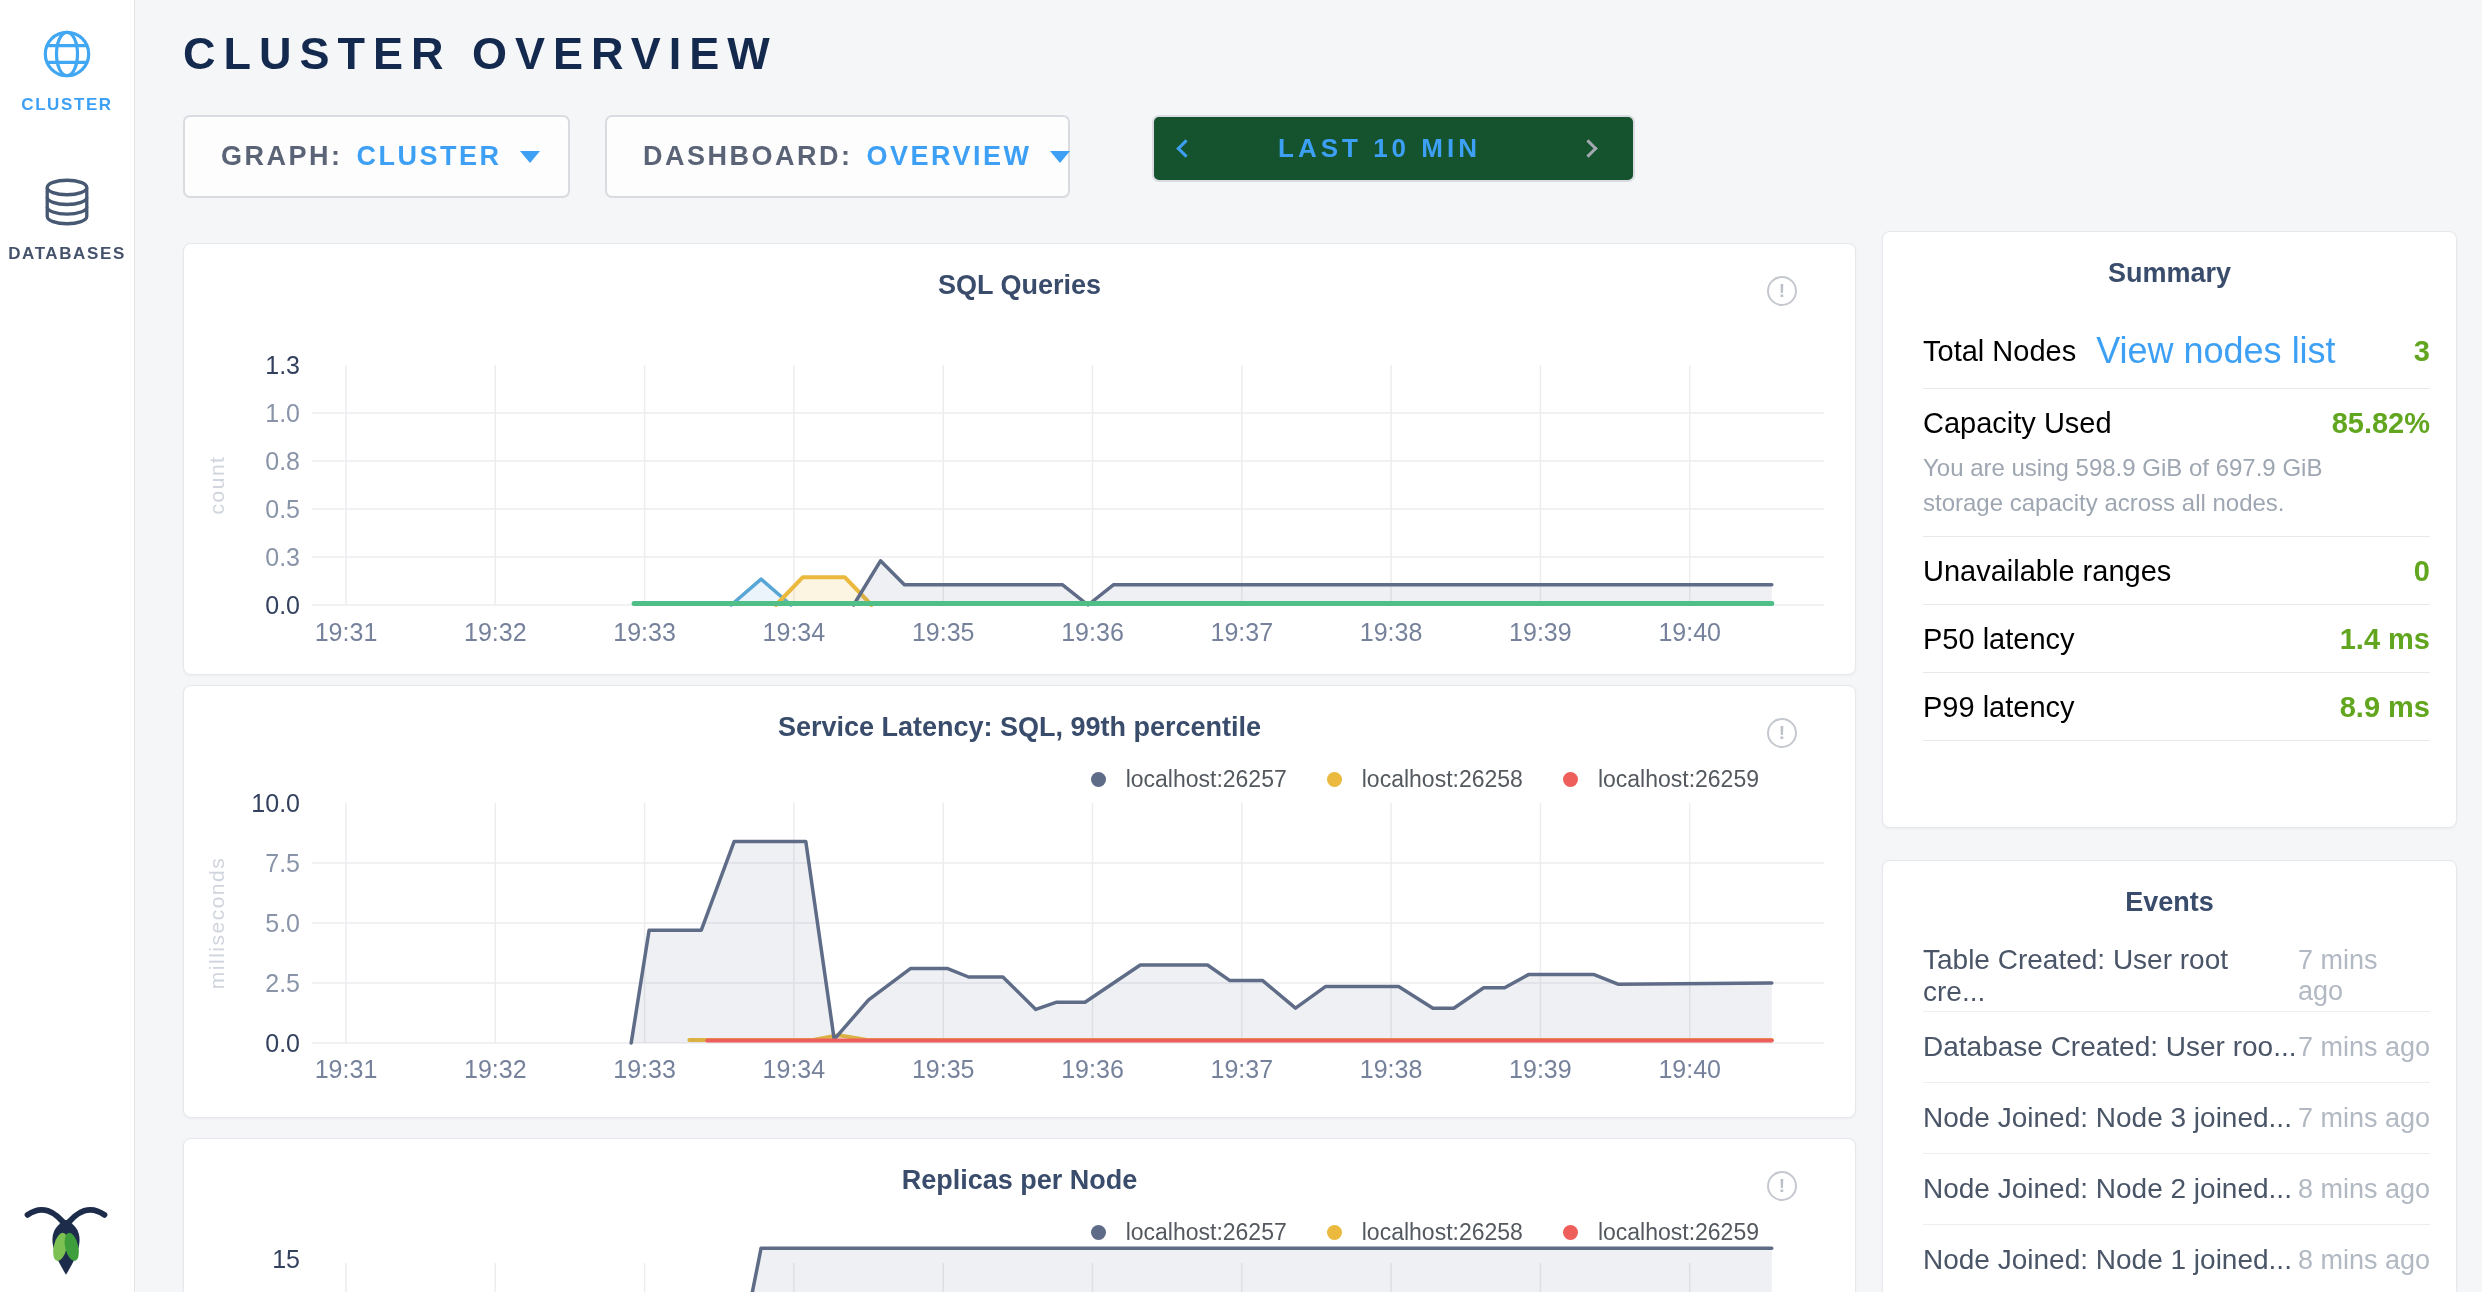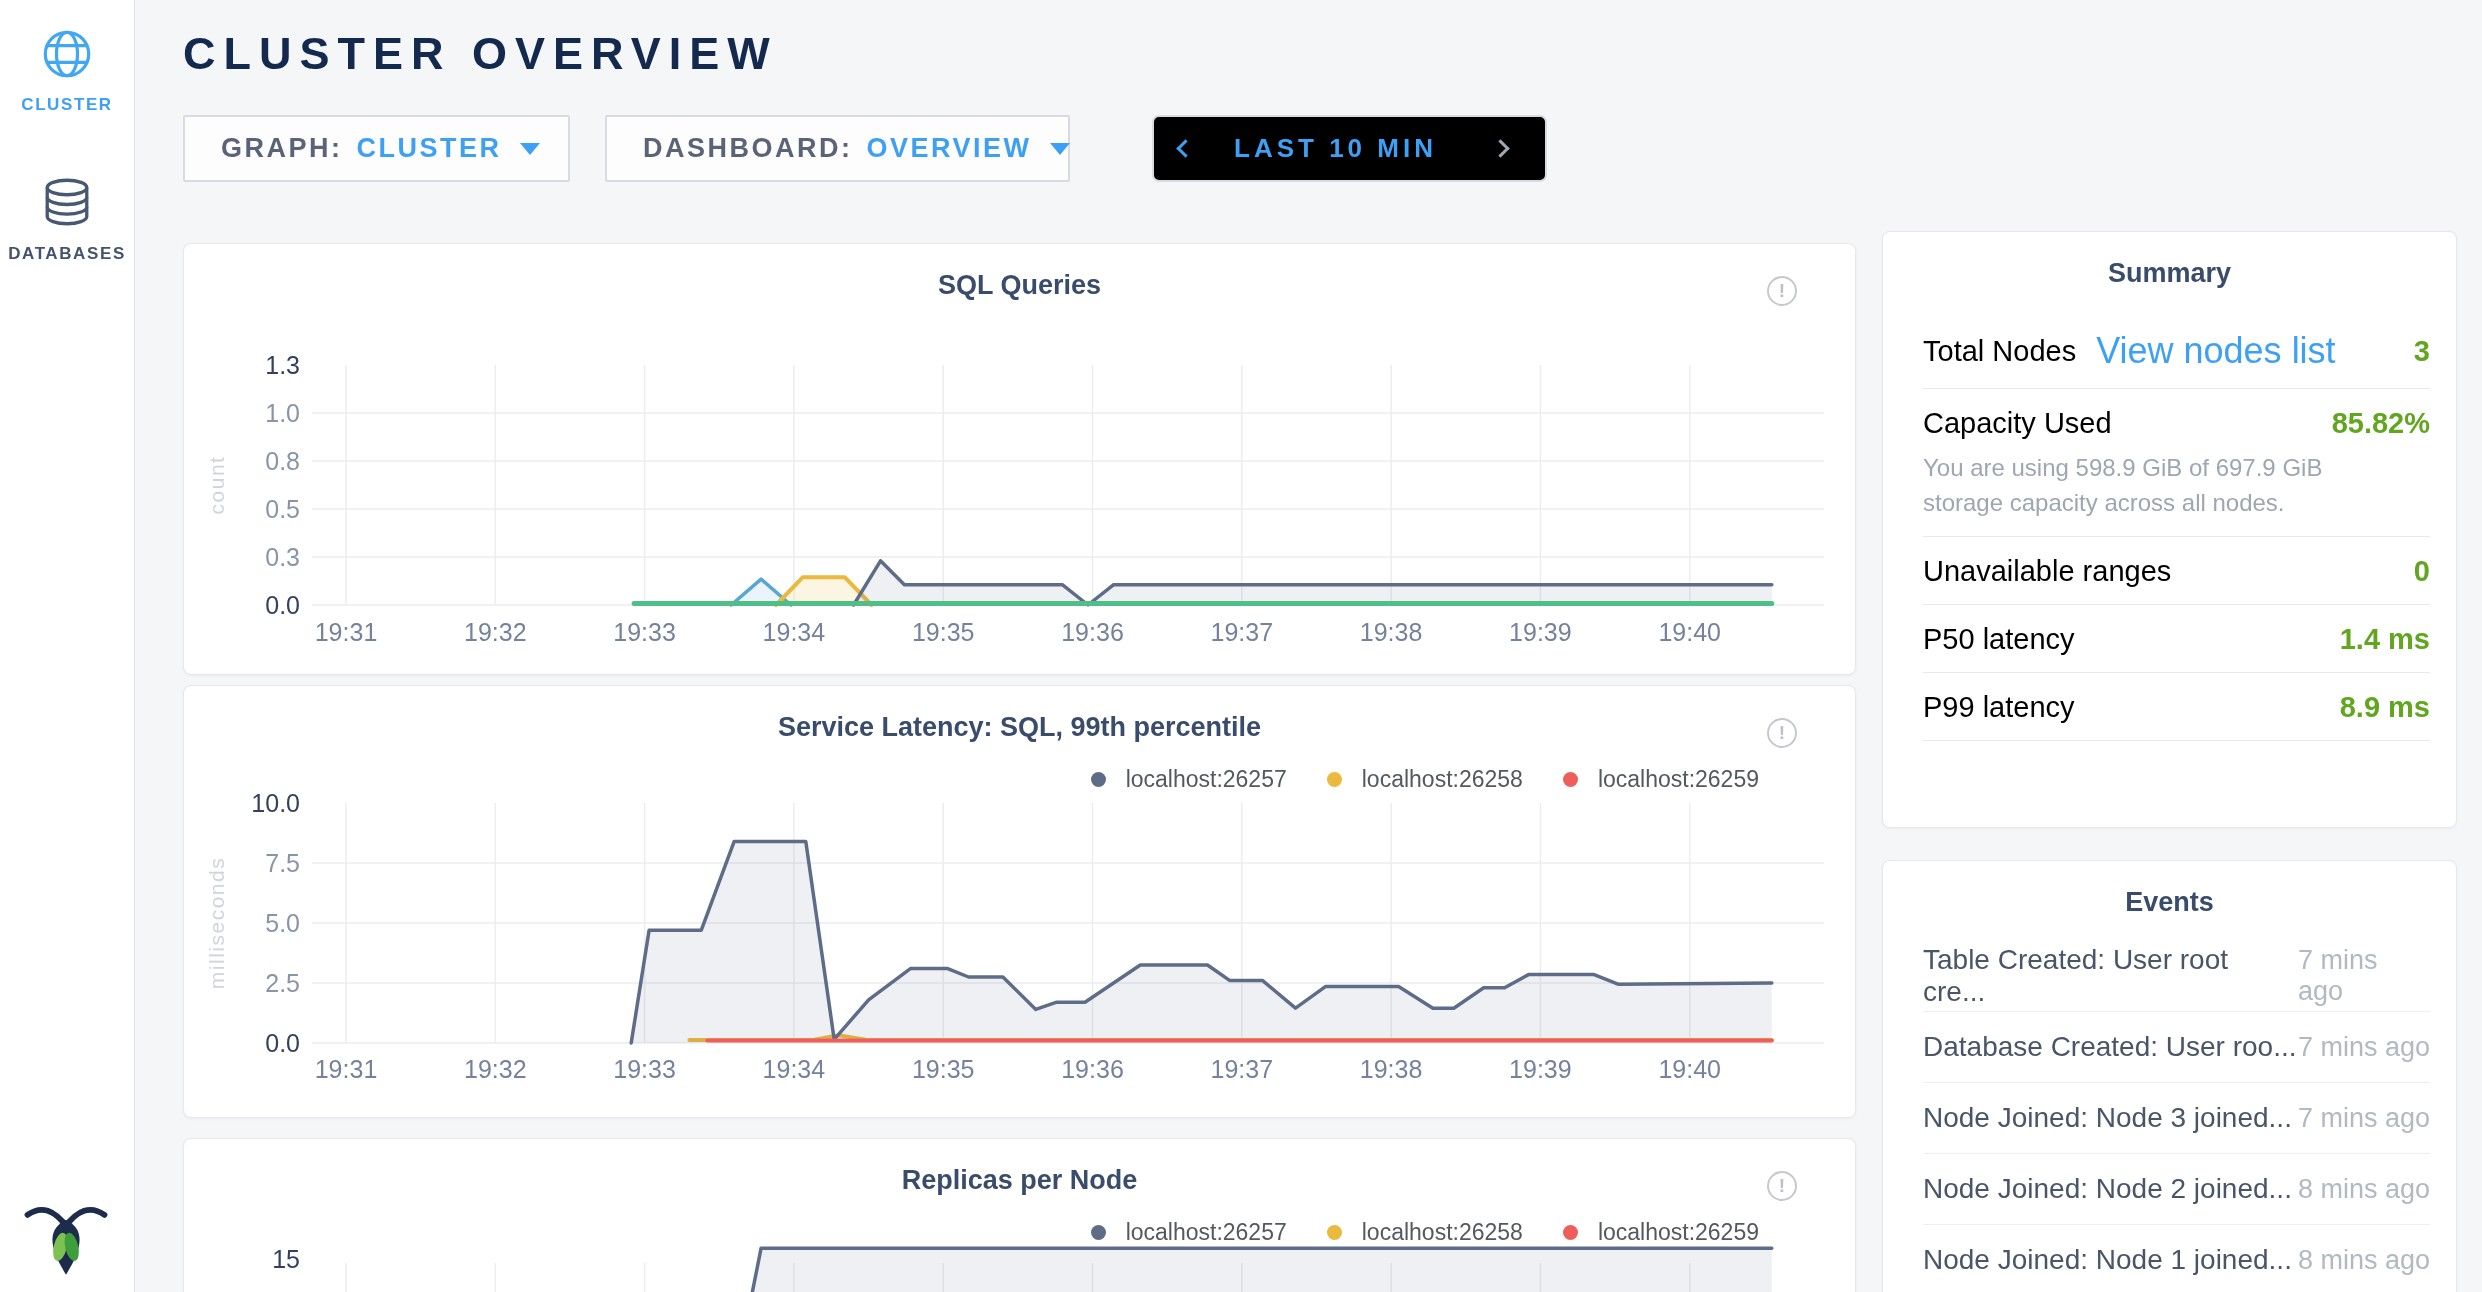--- a/index.html
+++ b/index.html
@@ -22,36 +22,36 @@
   .nav-label.blue { color:var(--accent); }
   .nav-label.dark { color:#45526b; }
   .logo { position:absolute; left:24px; bottom:14px; width:84px; height:86px; }
 
   
   .page-title {
     position:absolute; left:183px; top:28px;
     font-size:45px; font-weight:700; letter-spacing:8px; color:#13294e;
   }
   .dropdown {
-    position:absolute; top:115px; height:67px; background:#fdfdfe;
-    border:2px solid #d9dbe0; border-radius:2px; display:flex; align-items:center;
+    position:absolute; top:115px; height:83px; background:#fdfdfe;
+    border:2px solid #d9dbe0; border-radius:7px; display:flex; align-items:center;
     padding-left:36px; cursor:pointer; font-family:inherit;
   }
   .dropdown .dd-label { font-size:27px; font-weight:700; letter-spacing:2.5px; color:#5b6477; }
   .dropdown .dd-value { font-size:27px; font-weight:700; letter-spacing:2.5px; color:var(--accent); margin-left:14px; }
   .caret {
     width:0; height:0; margin-left:18px;
     border-left:10px solid transparent; border-right:10px solid transparent;
     border-top:12px solid var(--accent);
   }
   .dd-graph { left:183px; width:387px; }
   .dd-dashboard { left:605px; width:465px; }
   .timesel {
-    position:absolute; left:1152px; top:115px; width:395px; height:67px;
-    border:2px solid #d9dbe0; border-radius:7px; background:#000000;
+    position:absolute; left:1152px; top:115px; width:483px; height:67px;
+    border:2px solid #d9dbe0; border-radius:7px; background:#14532d;
     display:flex; overflow:hidden;
   }
   .timesel button { background:none; border:none; cursor:pointer; display:flex; align-items:center; justify-content:center; font-family:inherit; }
   .ts-prev { width:62px; border-right:2px solid #d9dbe0; }
   .ts-mid { flex:1; font-size:26px; font-weight:700; letter-spacing:4px; color:var(--accent); }
   .ts-next { width:90px; border-left:2px solid #d9dbe0; background:#eeeef1; }
   .chev { display:inline-block; width:13px; height:13px; border-left:3.5px solid currentColor; border-bottom:3.5px solid currentColor; }
   .chev.left  { transform:rotate(45deg); color:var(--accent); }
   .chev.right { transform:rotate(225deg); color:#a3a8b1; }
 

